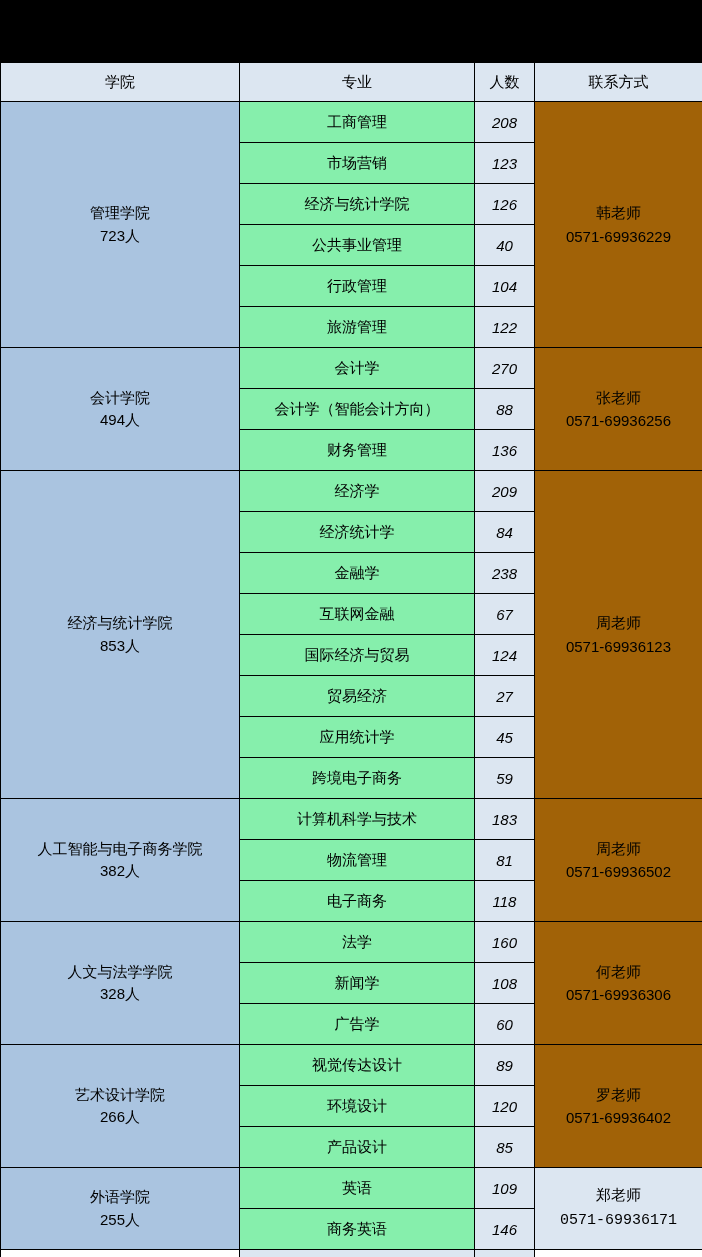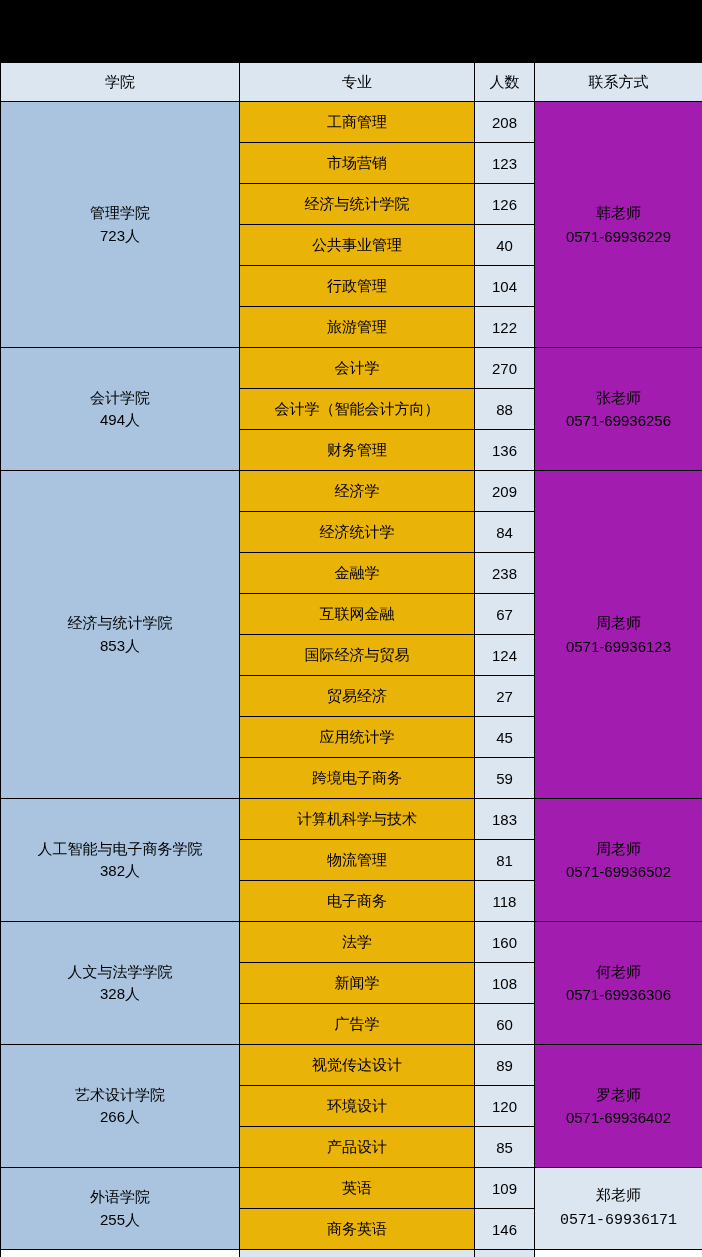--- a/index.html
+++ b/index.html
@@ -50,31 +50,32 @@
     background: #dce6f1;
     font-weight: bold;
     font-size: 16px;
   }
   td.college {
     background: #aac4e0;
     font-size: 15px;
     line-height: 1.5;
   }
   td.major {
-    background: #eab308;
+    background: #86efac;
     height: 40px;
     font-size: 15px;
   }
   td.count {
     background: #dce6f1;
     height: 40px;
     font-size: 15px;
+    font-style: italic;
   }
   td.contact {
-    background: #a21caf;
+    background: #a16207;
     font-size: 15px;
     line-height: 1.55;
   }
   td.contact.light {
     background: #dce6f1;
     font-family: Liberation Mono, monospace;
   }
   td.total-label {
     background: #dce6f1;
     height: 40px;

